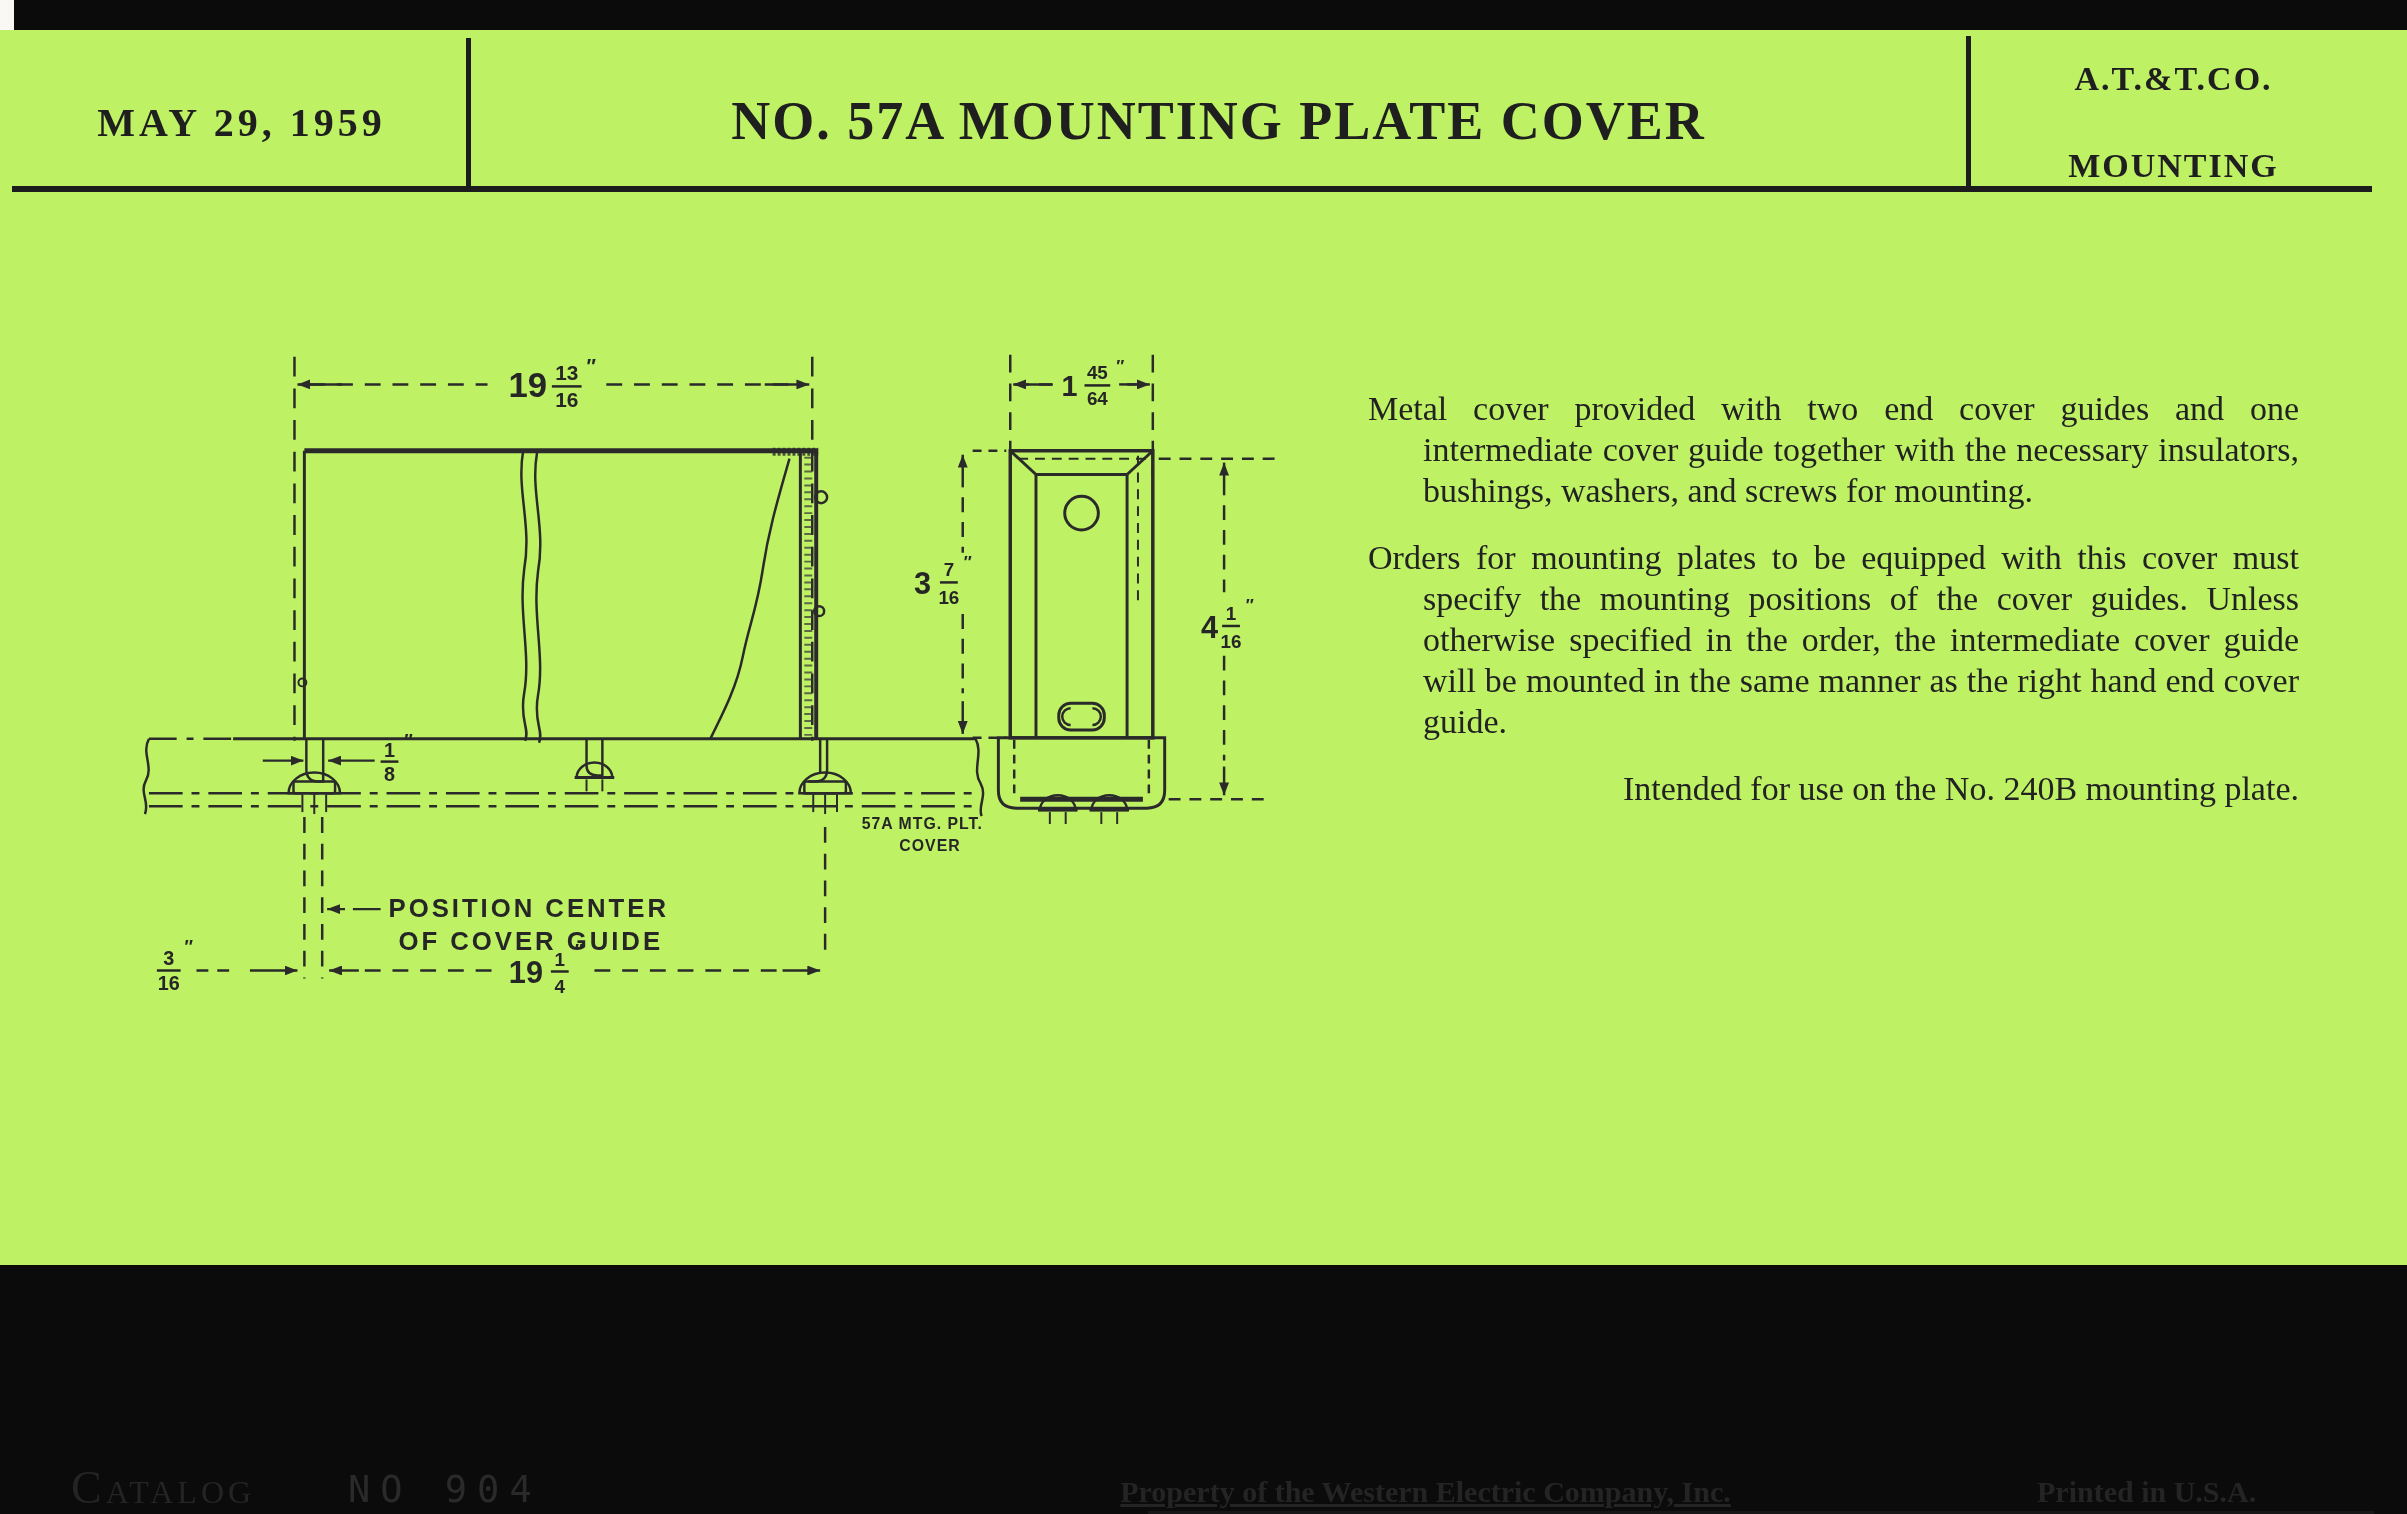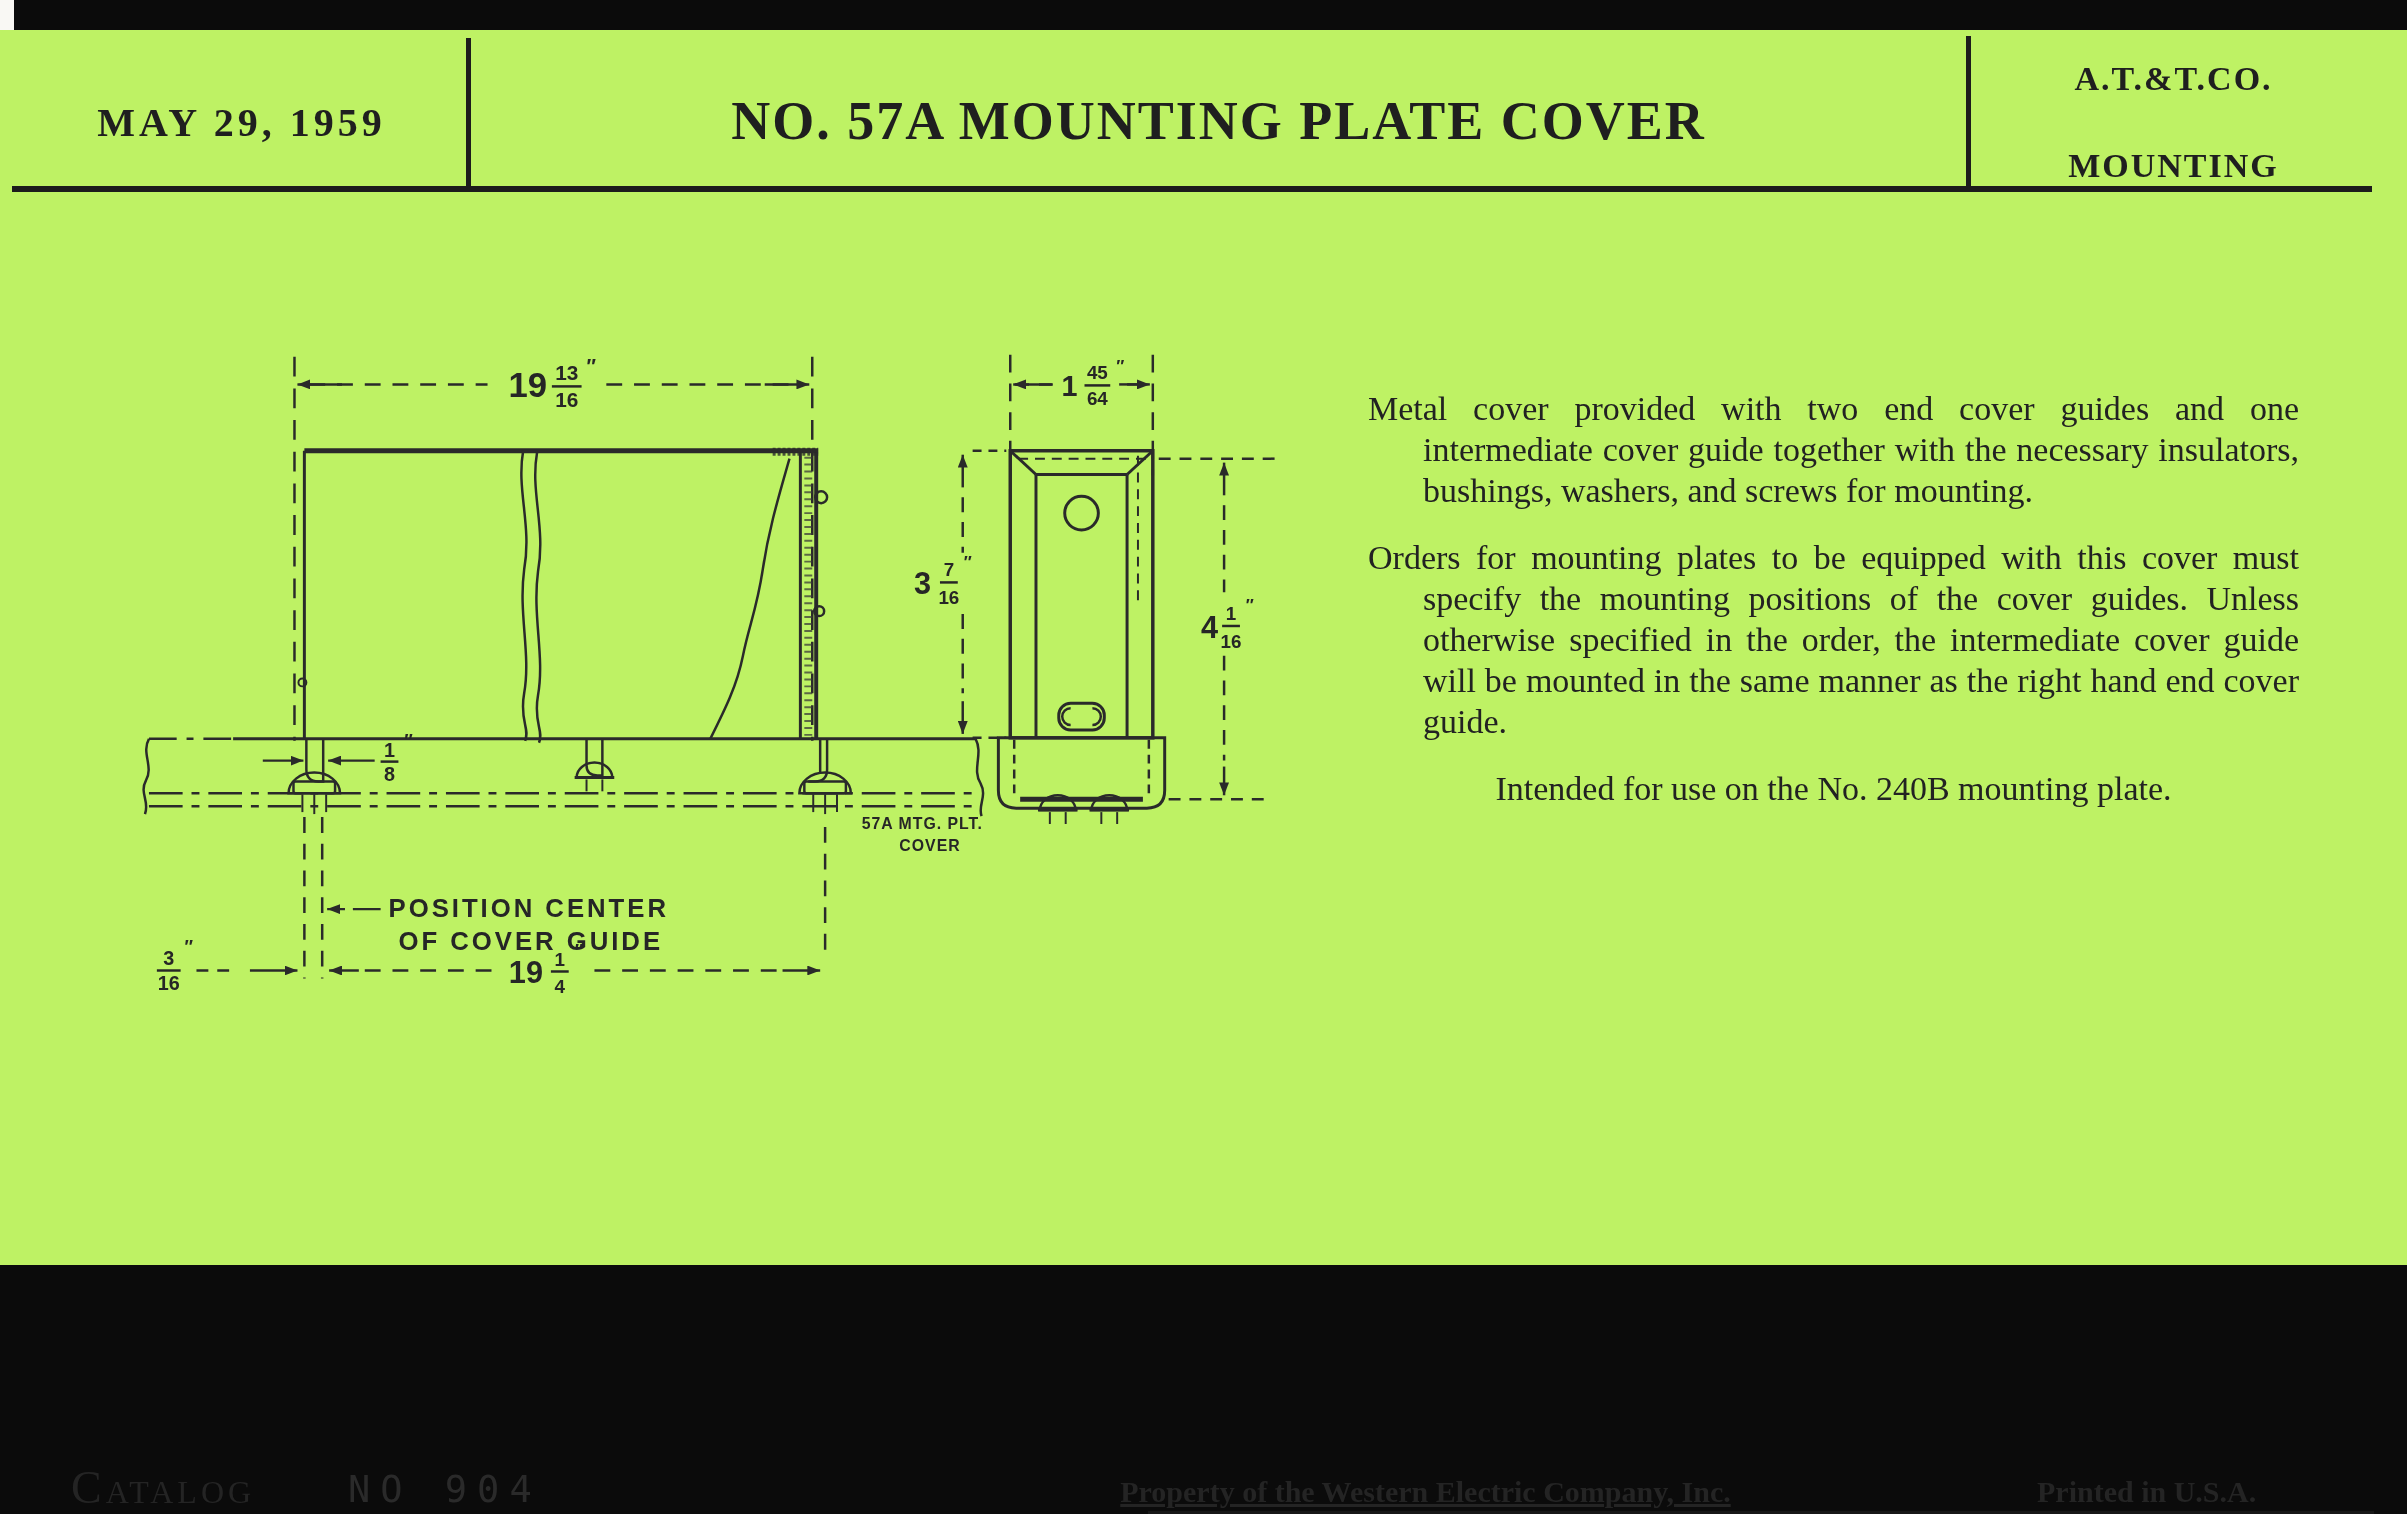--- a/index.html
+++ b/index.html
@@ -26,21 +26,21 @@
   .vline{position:absolute;width:5px;background:#1c1c1c;}
   .v1{left:466px;top:8px;height:149px;}
   .v2{left:1966px;top:6px;height:150px;}
   .hrule{position:absolute;left:12px;top:156px;width:2360px;height:6px;background:#1c1c1c;}
   
   .desc{
     position:absolute;left:1368px;top:313px;width:931px;
     font-size:34px;line-height:41px;text-align:justify;color:#222;margin-top:45px;
   }
   .desc p{margin:0 0 26px 0;padding-left:55px;text-indent:-55px;}
-  .desc p:last-child{text-align:center;}
+  .desc p:last-child{text-align:right;}
   
   .drawing{position:absolute;left:139px;top:297px;}
   .drawing text{fill:#262626;font-family:"Liberation Sans","DejaVu Sans",sans-serif;font-weight:700;}
   
   .ftr-catalog{position:absolute;left:71px;top:1431px;
     font-variant:small-caps;font-size:46px;font-weight:400;letter-spacing:4px;color:#242424;}
   .ftr-number{position:absolute;left:348px;top:1438px;
     font-family:"DejaVu Sans Mono",monospace;font-size:37px;font-weight:500;letter-spacing:10px;color:#2a2a2a;}
   .ftr-property{position:absolute;left:990px;top:1445px;width:871px;text-align:center;
     font-size:30px;font-weight:700;color:#242424;text-decoration:underline;}

